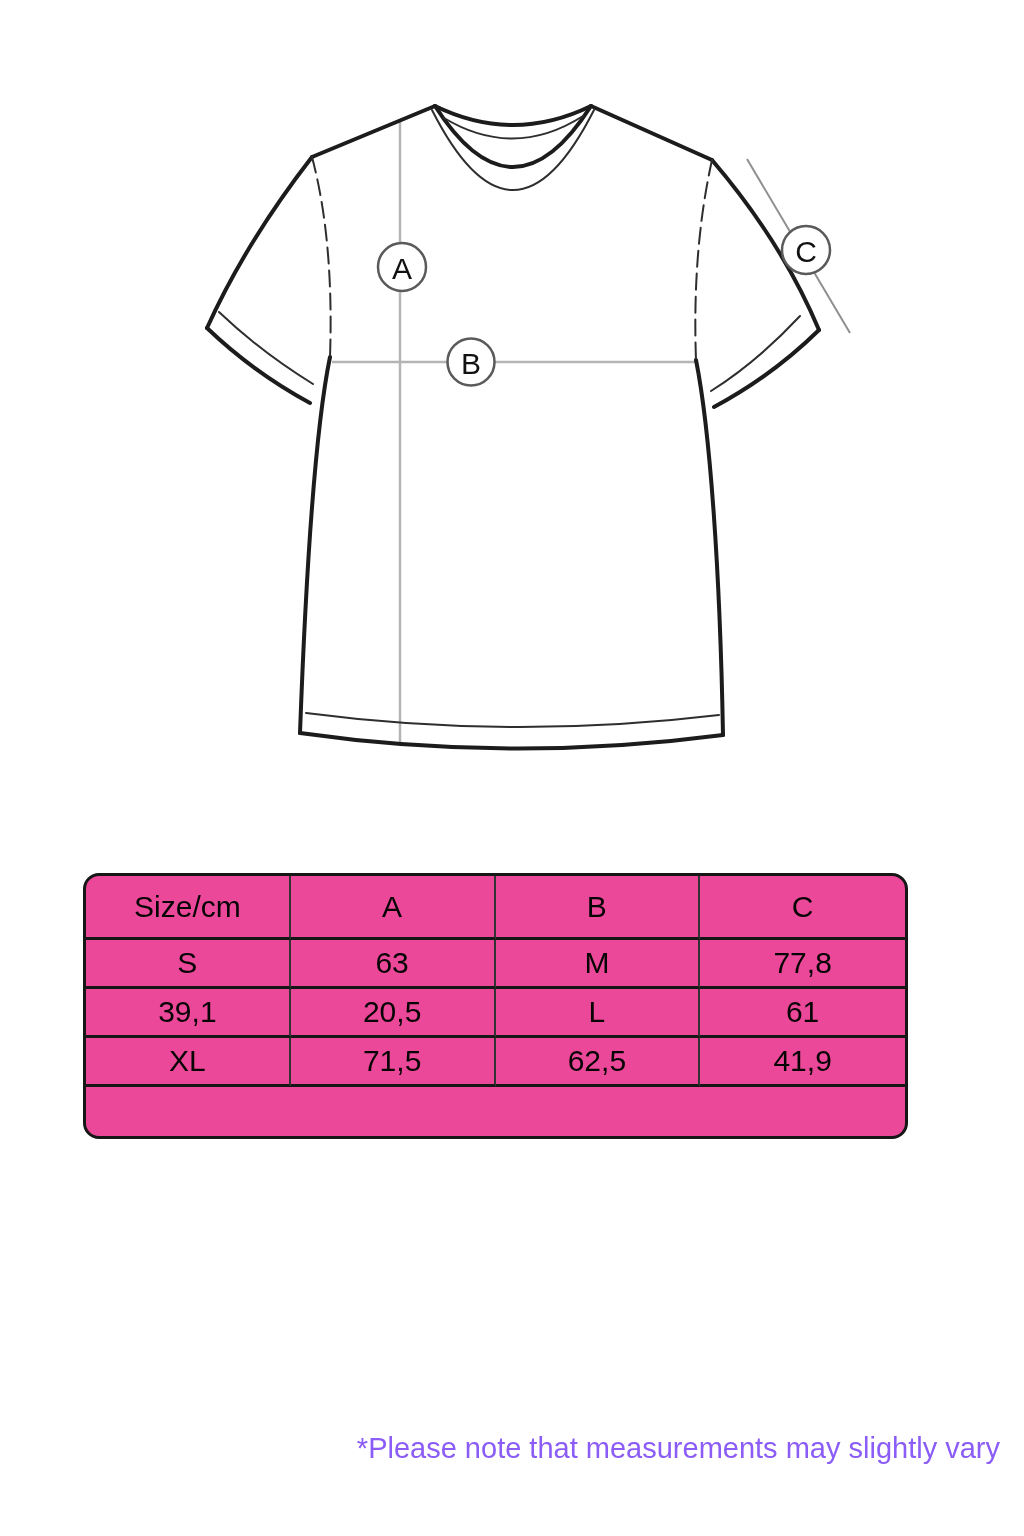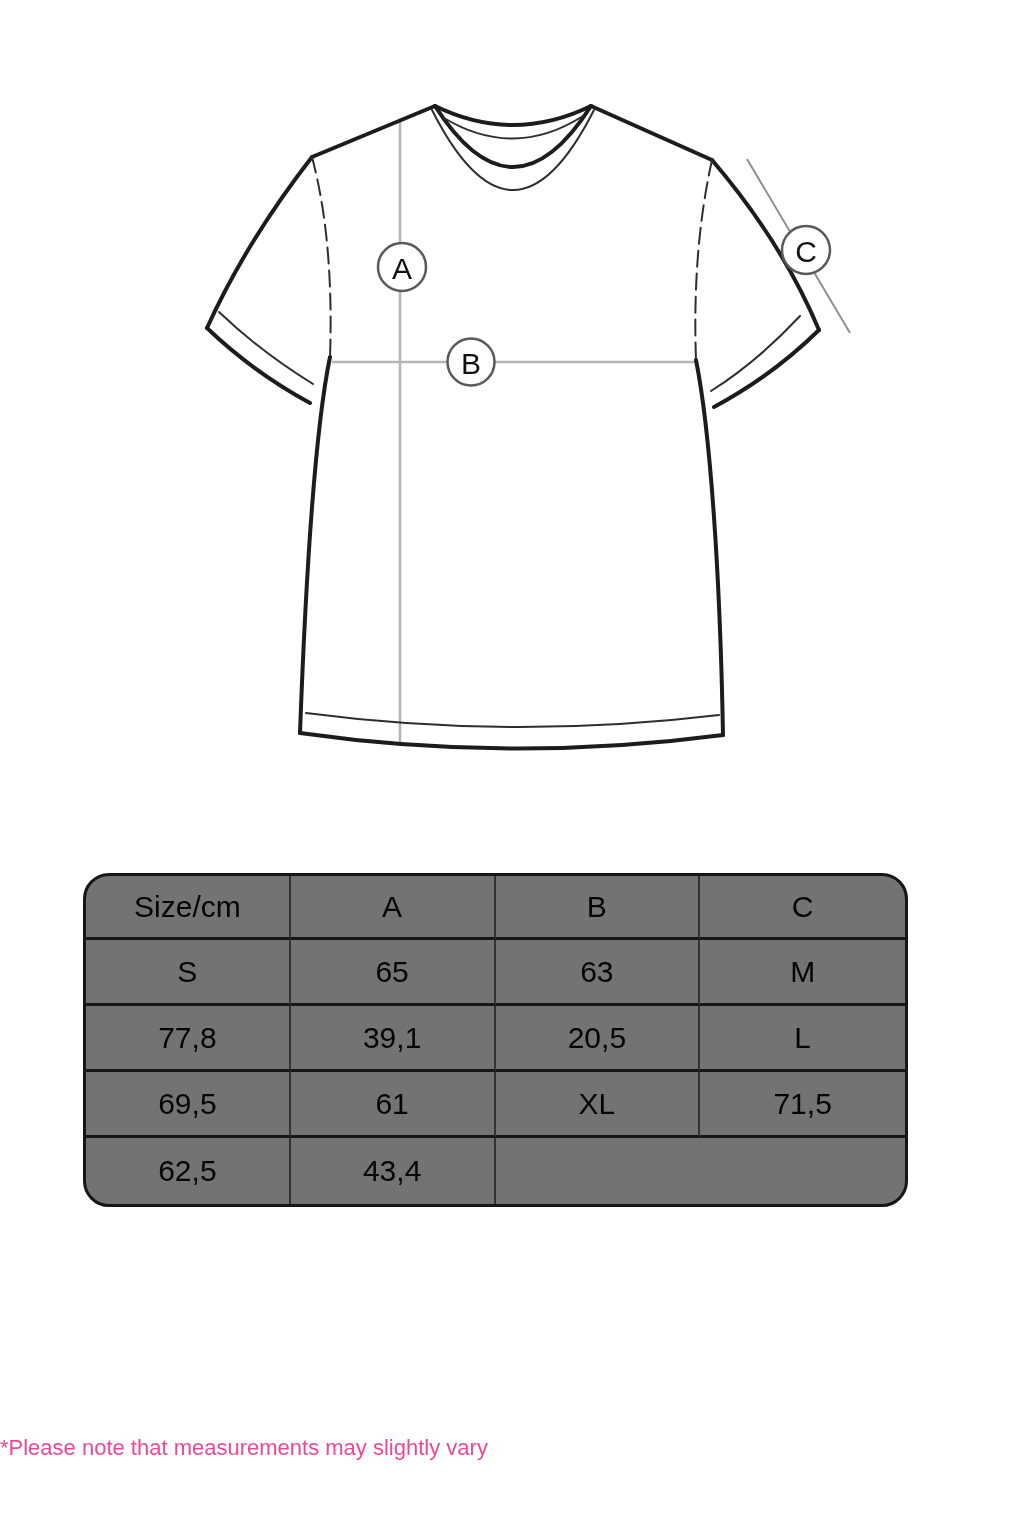--- a/index.html
+++ b/index.html
@@ -22,36 +22,36 @@
   .ol{fill:none;stroke:var(--outline);stroke-width:4;stroke-linecap:round;stroke-linejoin:round;}
   .thin{fill:none;stroke:var(--seam);stroke-width:2;stroke-linecap:round;}
   .seam{fill:none;stroke:var(--seam);stroke-width:2;stroke-linecap:round;stroke-dasharray:16 7;}
   .measure{fill:none;stroke:var(--measure-line);stroke-width:2.5;}
   .measure-dark{fill:none;stroke:var(--measure-line-dark);stroke-width:2;}
   .mcircle{fill:#ffffff;stroke:var(--circle-stroke);stroke-width:2.5;}
   .mlabel{font-family:"Liberation Sans",sans-serif;font-size:30px;fill:#111;text-anchor:middle;}
 
   
   .size-table{
-    position:absolute;left:83px;top:873px;width:825px;height:334px;
-    box-sizing:border-box;border:3px solid #161616;border-radius:26px;
+    position:absolute;left:83px;top:873px;width:825px;height:266px;
+    box-sizing:border-box;border:3px solid #161616;border-radius:16px;
     display:grid;grid-template-columns:repeat(4,1fr);grid-template-rows:64px repeat(4,1fr);
-    background:#737373;
+    background:#ec4899;
   }
   .cell{
     display:flex;align-items:center;justify-content:center;
     border-right:2px solid #333;border-bottom:3px solid #161616;
     font-size:30px;color:#050505;
   }
   .cell:nth-child(4n){border-right:none;}
   .cell:nth-child(n+17){border-bottom:none;}
 
   .footnote{
-    position:absolute;left:0;top:1430px;width:1000px;text-align:left;
-    font-size:22px;line-height:36px;color:#ec4899;
+    position:absolute;left:0;top:1430px;width:1000px;text-align:right;
+    font-size:29px;line-height:36px;color:#8b5cf6;
   }
 </style>
 </head>
 <body>
 
 <svg class="diagram-svg" width="1024" height="820" viewBox="0 0 1024 820">
 
   <g>
     <path class="measure" d="M400,120 L400,742"></path>
     <path class="measure" d="M332,362 L695,362"></path>
@@ -96,33 +96,31 @@
   </g>
 </svg>
 
 <div class="size-table">
   <div class="cell">Size/cm</div>
   <div class="cell">A</div>
   <div class="cell">B</div>
   <div class="cell">C</div>
 
   <div class="cell">S</div>
-  <div class="cell">65</div>
   <div class="cell">63</div>
 
   <div class="cell">M</div>
   <div class="cell">77,8</div>
   <div class="cell">39,1</div>
   <div class="cell">20,5</div>
 
   <div class="cell">L</div>
-  <div class="cell">69,5</div>
   <div class="cell">61</div>
 
   <div class="cell">XL</div>
   <div class="cell">71,5</div>
   <div class="cell">62,5</div>
-  <div class="cell">43,4</div>
+  <div class="cell">41,9</div>
 </div>
 
 <div class="footnote">
   <div>*Please note that measurements may slightly vary</div>
 </div>
 
 </body></html>

